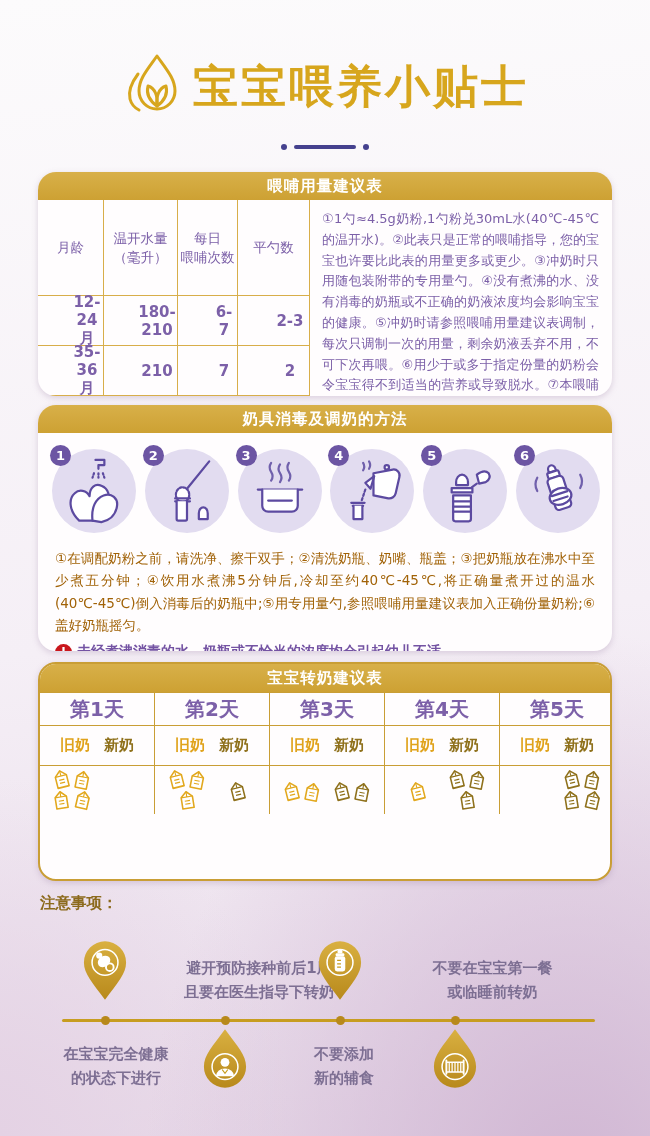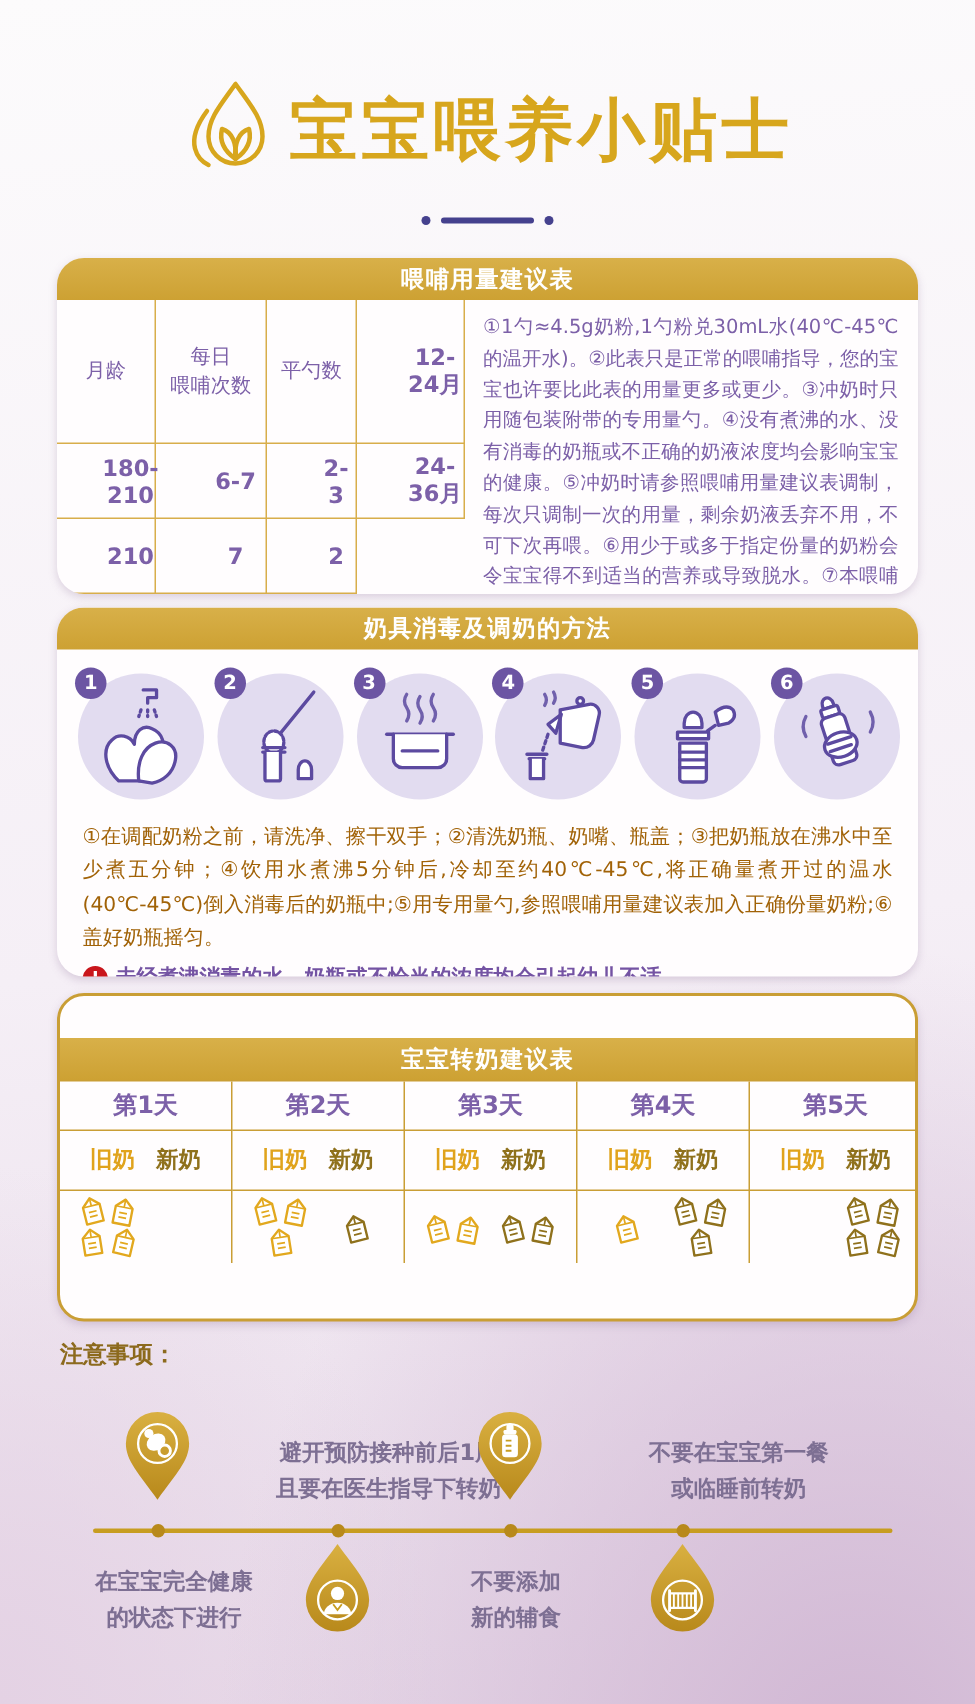--- a/index.html
+++ b/index.html
@@ -41,27 +41,27 @@
                  display:flex; align-items:center; justify-content:center; }
   .step-circle svg { width:74px; height:74px; }
   .step-badge { position:absolute; left:0; top:0; width:21px; height:21px; border-radius:50%; background:#6c55a3; color:#fff;
                 font-size:13px; font-weight:700; display:flex; align-items:center; justify-content:center; z-index:2; }
   .p2-instr { padding:10px 17px 0 17px; font-size:13.5px; line-height:1.65; color:#a16207; text-align:justify; }
   .p2-warning { display:flex; align-items:center; gap:5px; padding:7px 17px 0 17px; font-size:14px; font-weight:700; color:#7453a3; }
   .warn-dot { width:17px; height:17px; border-radius:50%; background:#c9161c; color:#fff; font-size:12px; font-weight:700;
               display:inline-flex; align-items:center; justify-content:center; flex:0 0 auto; }
   
   .panel3 { top:662px; height:219px; border:2px solid #c99e35; box-shadow:0 2px 6px rgba(140,110,150,.28); }
-  .panel3 .goldbar { height:28px;margin-top:28px; }
+  .panel3 .goldbar { height:28px; }
   .p3-intro { padding:9px 17px 6px 17px; font-size:16px; line-height:1.58; color:#7c60a8; }
   .dtable { display:grid; grid-template-columns:repeat(5,1fr); border-top:1.5px solid #c99e35; }
   .dtable .cell { border-right:1.5px solid #c99e35; border-bottom:1.5px solid #c99e35; display:flex; align-items:center; justify-content:center; }
   .dtable .cell:nth-child(5n) { border-right:none; }
   .dtable .cell.lastrow { border-bottom:none; }
-  .day-label { height:33px; font-size:16px; font-weight:600; color:#7c60a8;text-align:center; }
+  .day-label { height:33px; font-size:20px; font-weight:600; color:#7c60a8;text-align:center; }
   .milk-labels { height:40px; gap:14px; font-size:15px; font-weight:700; }
   .milk-old { color:#e0a31c; } .milk-new { color:#8f711c; }
   .carton-cell { height:48px; justify-content:space-between !important; padding:0 7px; }
   .cgroup { display:flex; flex-wrap:wrap; width:50px; justify-content:center; align-content:center; }
   .carton { width:21px; height:23px; }
   .cgroup .carton:nth-child(1){ transform:rotate(-14deg); }
   .cgroup .carton:nth-child(2){ transform:rotate(11deg) translateY(1px); }
   .cgroup .carton:nth-child(3){ transform:rotate(-9deg) translateY(-2px); }
   .cgroup .carton:nth-child(4){ transform:rotate(13deg) translateY(-2px); }
   
@@ -108,28 +108,30 @@
     <span class="ddot"></span>
     <span class="dline"></span>
     <span class="ddot"></span>
   </div>
 
   <div class="panel panel1">
     <div class="goldbar">喂哺用量建议表</div>
     <div class="p1-body">
       <div class="ftable">
         <div class="fth">月龄</div>
+        <div class="fth">温开水量
+（毫升）</div>
         <div class="fth">每日
 喂哺次数</div>
         <div class="fth">平勺数</div>
         <div class="ftd">12-24月</div>
         <div class="ftd">180-210</div>
         <div class="ftd">6-7</div>
         <div class="ftd">2-3</div>
-        <div class="ftd">24-36月</div>
+        <div class="ftd">35-36月</div>
         <div class="ftd">210</div>
         <div class="ftd">7</div>
         <div class="ftd">2</div>
       </div>
       <div class="p1-notes">①1勺≈4.5g奶粉,1勺粉兑30mL水(40℃-45℃的温开水)。②此表只是正常的喂哺指导，您的宝宝也许要比此表的用量更多或更少。③冲奶时只用随包装附带的专用量勺。④没有煮沸的水、没有消毒的奶瓶或不正确的奶液浓度均会影响宝宝的健康。⑤冲奶时请参照喂哺用量建议表调制，每次只调制一次的用量，剩余奶液丢弃不用，不可下次再喂。⑥用少于或多于指定份量的奶粉会令宝宝得不到适当的营养或导致脱水。⑦本喂哺表是参照正常发育幼儿的营养需求而设计，您可根据宝宝的发育状况酌情增减。⑧100mL标准奶液=13.5g奶粉+90mL水。</div>
     </div>
   </div>
 
   <div class="panel panel2">
     <div class="goldbar">奶具消毒及调奶的方法</div>

